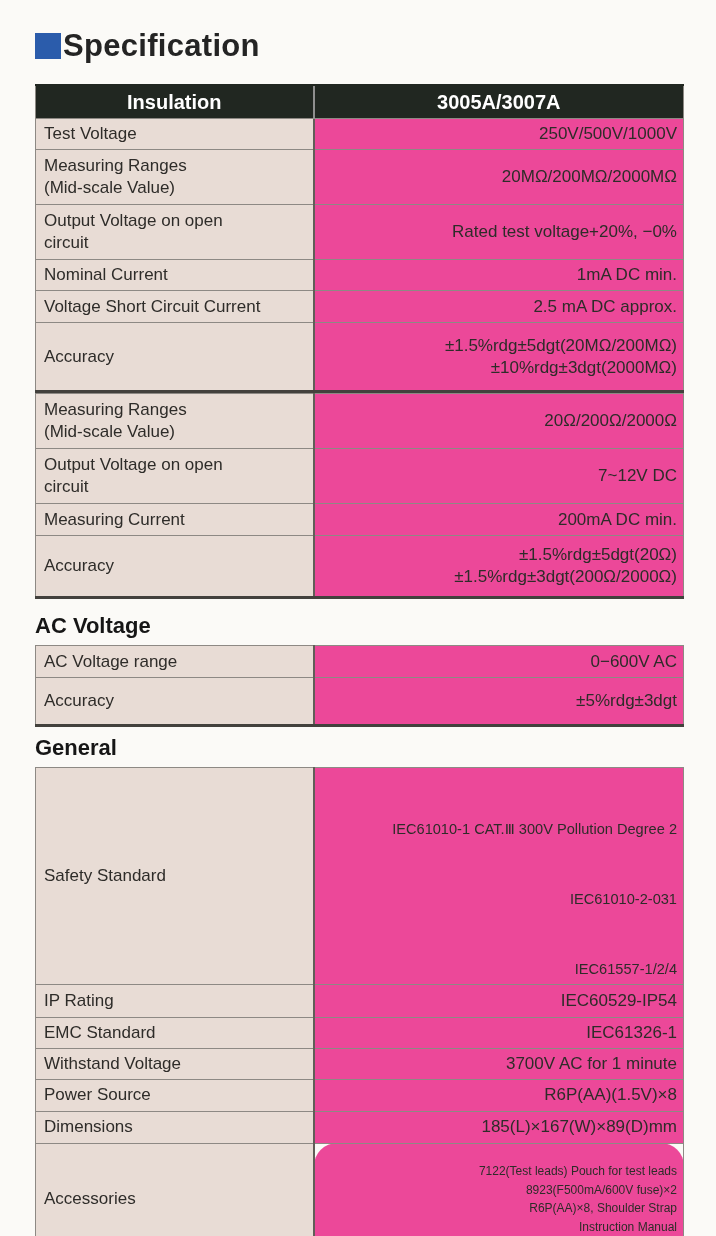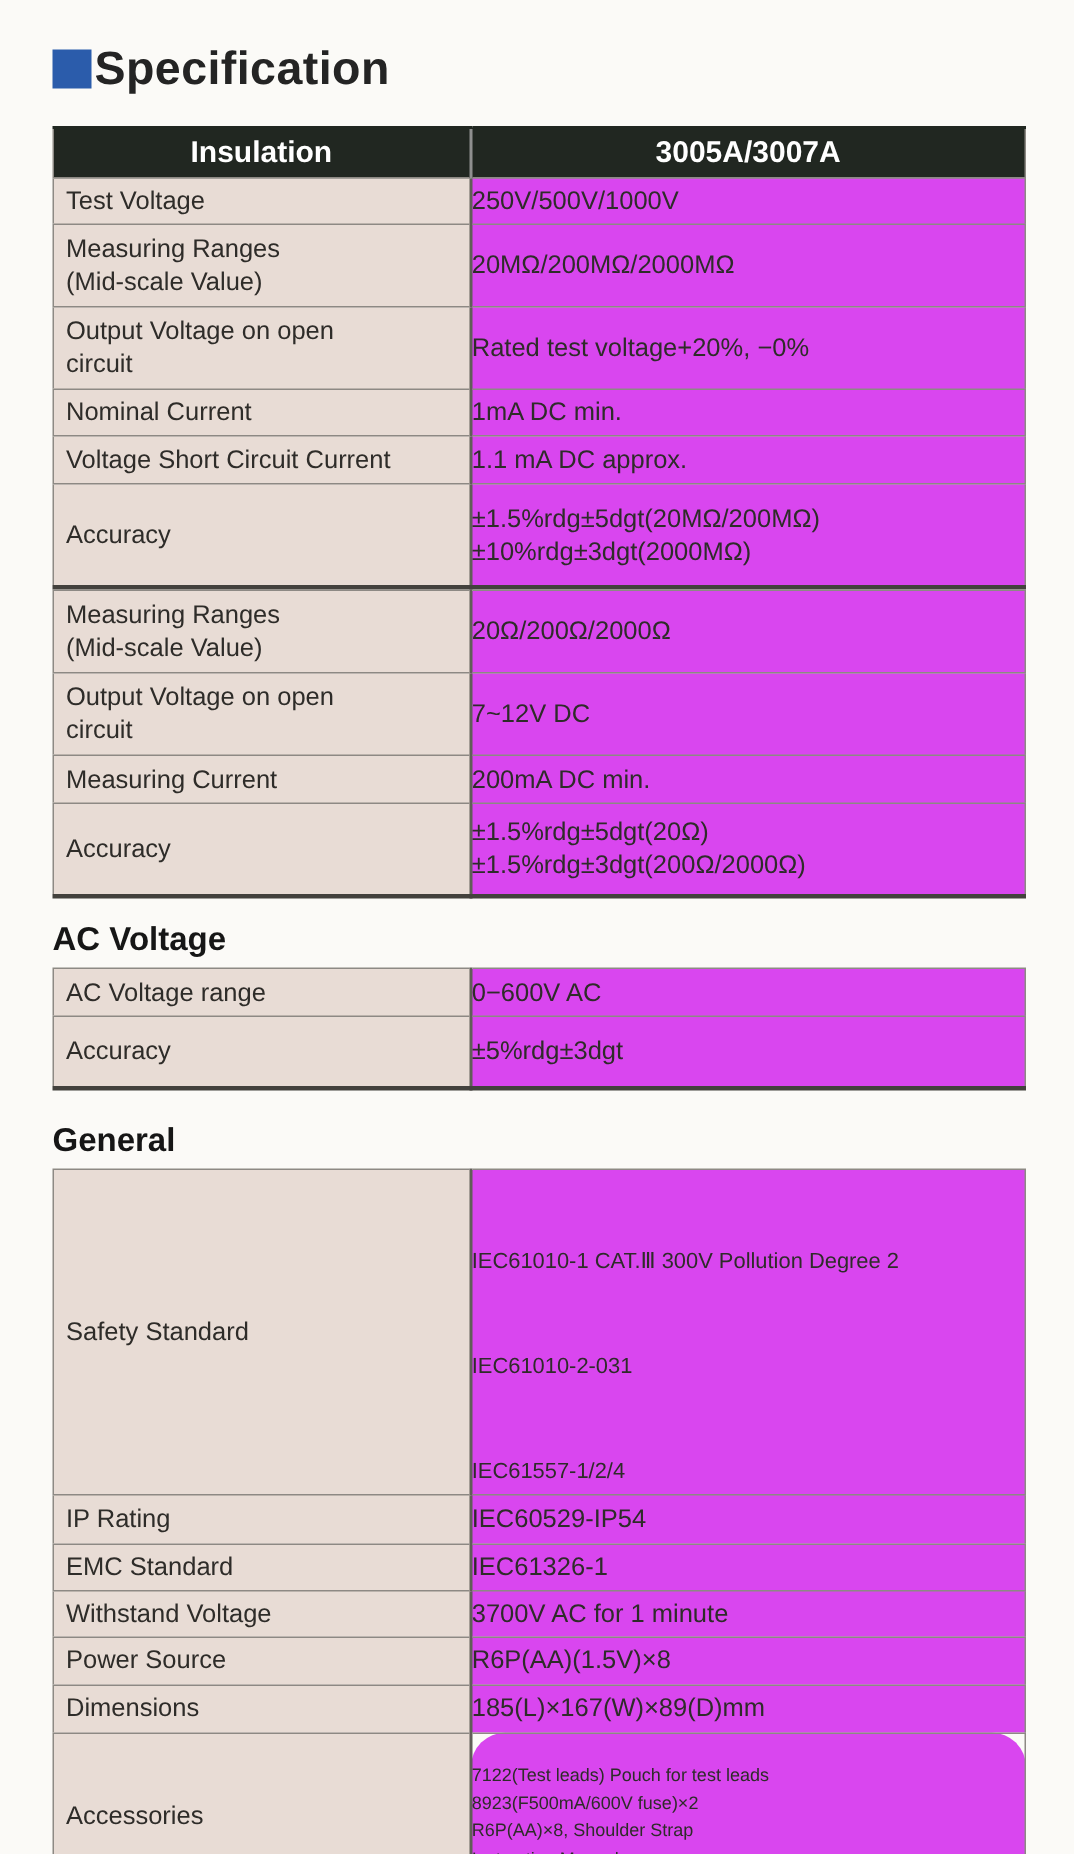--- a/index.html
+++ b/index.html
@@ -13,35 +13,35 @@
   .page { box-sizing: border-box; width: 614px; padding: 28px 32px 0 35px; }
 
   
   .title-row { display: flex; align-items: flex-start; margin: 0 0 20px 0; }
   .title-square { width: 26px; height: 26px; background: #2b5cab; margin-top: 5px; flex: 0 0 auto; }
   .title-text { font-size: 31px; font-weight: bold; color: #242424; margin: 0 0 0 2px; letter-spacing: 0.3px; }
 
   
   .section-heading { font-size: 22px; font-weight: bold; color: #161616; margin: 26px 0 6px 0; }
   .section-heading.mt-ac { margin-top: 14px; }
-  .section-heading.mt-general { margin-top: 20px; }
+  .section-heading.mt-general { margin-top: 8px; }
 
   
   table.spec { border-collapse: collapse; width: 649px; table-layout: fixed;
                border-left: 1.6px solid #8d8984; border-right: 1.6px solid #8d8984;
                border-bottom: 3px solid #43413d; }
   th.head-cell {
     background: #212721; color: #ffffff; font-weight: bold; font-size: 20px;
     text-align: center; height: 32px; padding: 0;
     border-top: 2px solid #212721;
   }
   th.head-cell + th.head-cell { border-left: 2px solid #8f8f8f; }
   td { border-top: 1.6px solid #8d8984; border-bottom: 1.6px solid #8d8984; vertical-align: middle; }
   td.cell-label { background: #e8dcd5; padding: 3px 0 3px 8px; font-size: 17px; }
-  td.cell-value { background: #d946ef; padding: 3px 6px 3px 0; font-size: 17px; border-left: 2px solid #615e58; }
+  td.cell-value { background: #ec4899; padding: 3px 6px 3px 12px; font-size: 17px; border-left: 2px solid #615e58; text-align: right; }
   td .line { line-height: 1.28; }
   td.fs15 { font-size: 14.6px; }
   td.fs15 .line { line-height: 1.5; margin-top: 48px; }
   td.fs16 { font-size: 12px; border-radius: 23px; }
   td.fs16 .line { line-height: 1.55; }
 
   
   tr.rh30 { height: 30px; } tr.rh31 { height: 31px; } tr.rh32 { height: 32px; }
   tr.rh33 { height: 33px; } tr.rh48 { height: 48px; } tr.rh55 { height: 55px; }
   tr.rh62 { height: 62px; } tr.rh69 { height: 69px; } tr.rh86 { height: 86px; }
@@ -101,21 +101,21 @@
           </td>
         <td class="cell-value">
             <div class="line">1mA DC min.</div>
           </td>
       </tr>
       <tr class="rh32">
         <td class="cell-label">
             <div class="line">Voltage Short Circuit Current</div>
           </td>
         <td class="cell-value">
-            <div class="line">1.1 mA DC approx.</div>
+            <div class="line">2.5 mA DC approx.</div>
           </td>
       </tr>
       <tr class="rh69">
         <td class="cell-label">
             <div class="line">Accuracy</div>
           </td>
         <td class="cell-value">
             <div class="line">±1.5%rdg±5dgt(20MΩ/200MΩ)</div>
             <div class="line">±10%rdg±3dgt(2000MΩ)</div>
           </td>

